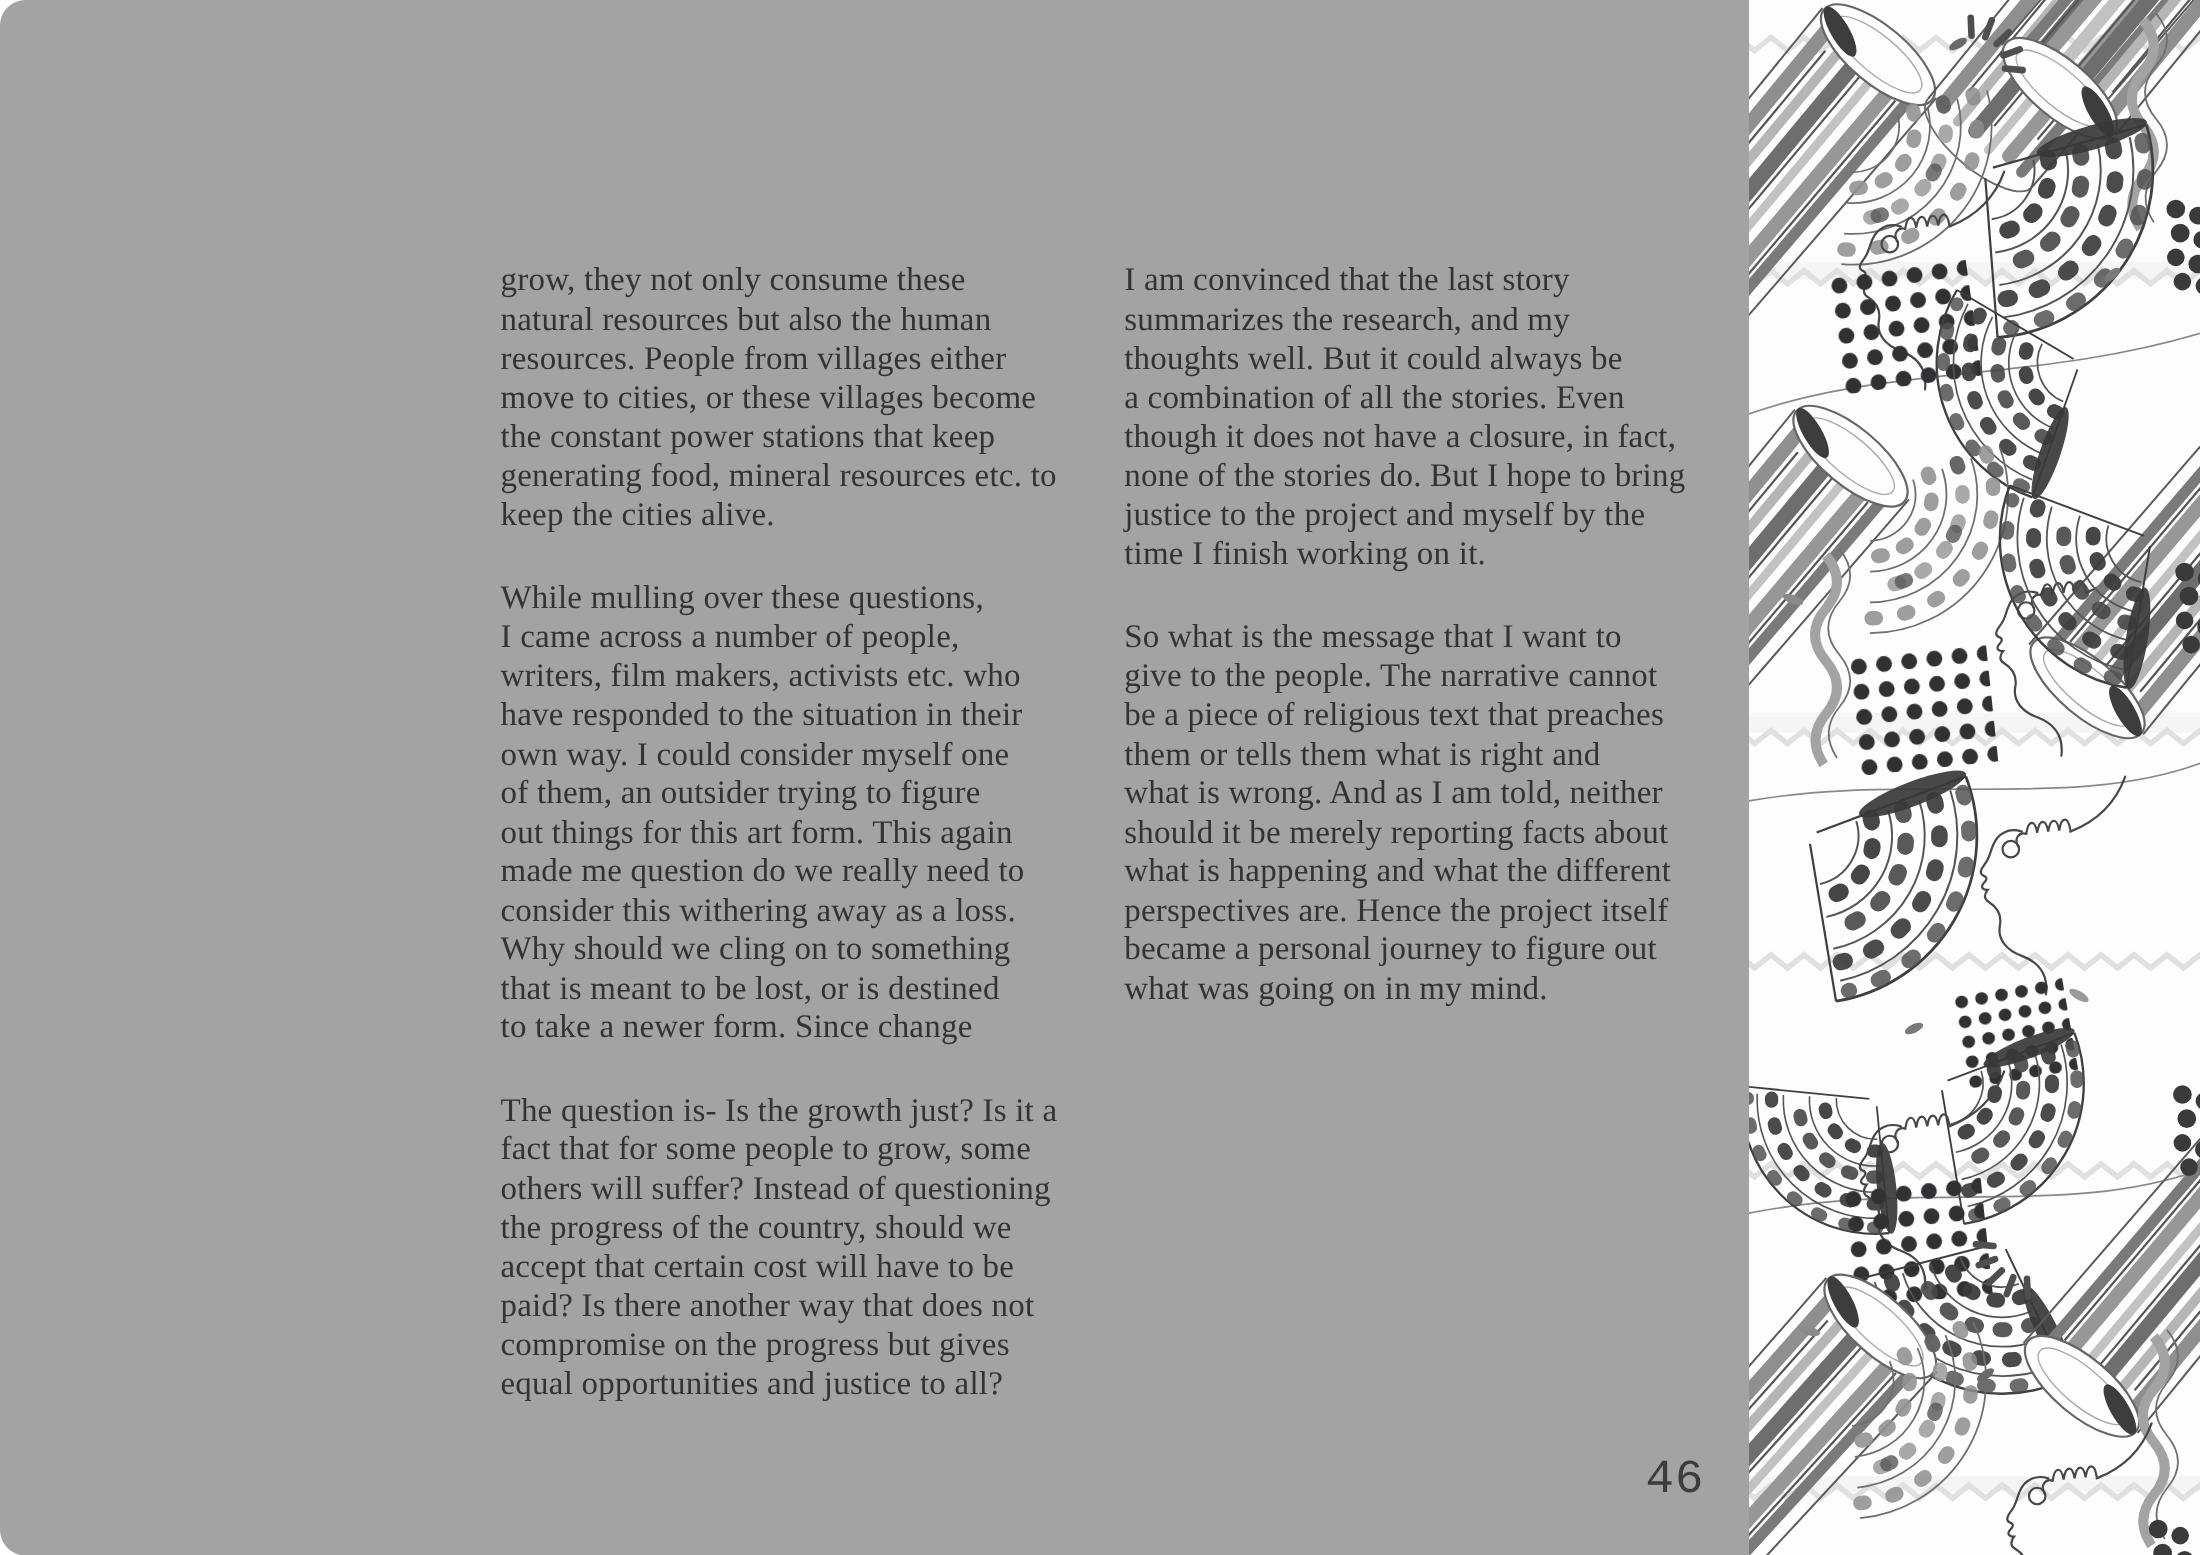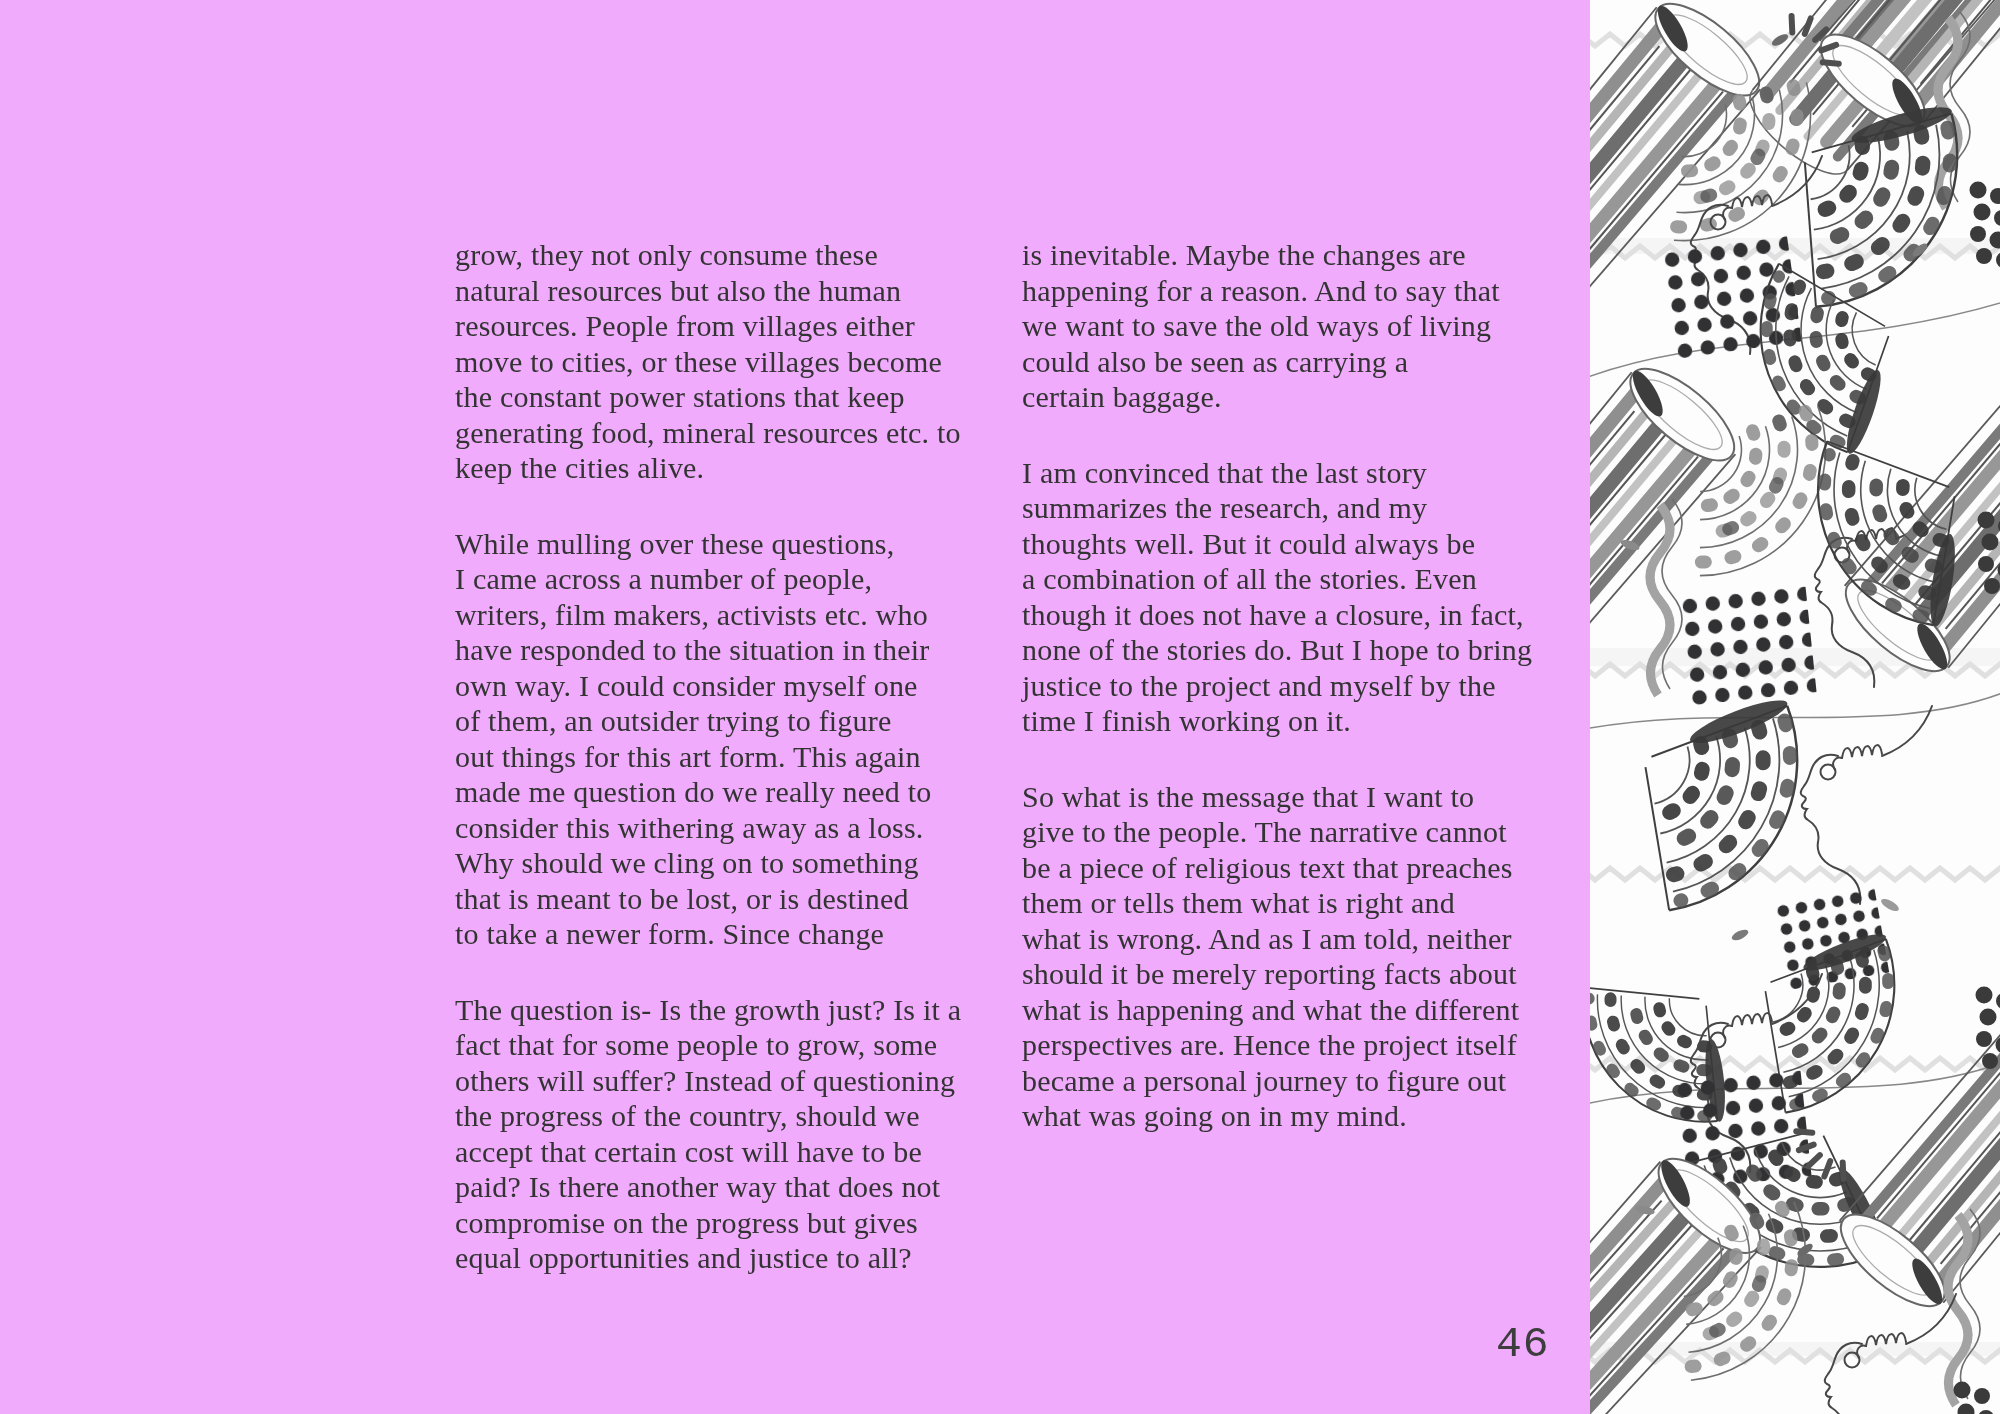--- a/index.html
+++ b/index.html
@@ -2,21 +2,21 @@
 <html><head>
 <meta charset="utf-8">
 <style>
   html,body{margin:0;padding:0;}
   body{
     width:2000px;height:1414px;position:relative;overflow:hidden;
     background:#ffffff;
     font-family:"Liberation Serif", serif;
     color:#333333;
   }
-  .page{position:absolute;inset:0;background:#f0abfc;}
+  .page{position:absolute;inset:0;background:#a3a3a3;border-radius:23px;}
   .col{
     position:absolute;top:237px;width:565px;
     font-size:30px;line-height:35.5px;letter-spacing:0.2px;
   }
   .col-left{left:455px;}
   .col-right{left:1022px;}
   .para{white-space:pre-line;margin:0 0 40px 0;}
   .page-number{
     position:absolute;left:1496px;top:1320px;
     font-family:Liberation Mono, monospace;
@@ -57,25 +57,20 @@
 fact that for some people to grow, some
 others will suffer? Instead of questioning
 the progress of the country, should we
 accept that certain cost will have to be
 paid? Is there another way that does not
 compromise on the progress but gives
 equal opportunities and justice to all?</p>
   </div>
 
   <div class="col col-right">
-    <p class="para">is inevitable. Maybe the changes are
-happening for a reason. And to say that
-we want to save the old ways of living
-could also be seen as carrying a
-certain baggage.</p>
     <p class="para">I am convinced that the last story
 summarizes the research, and my
 thoughts well. But it could always be
 a combination of all the stories. Even
 though it does not have a closure, in fact,
 none of the stories do. But I hope to bring
 justice to the project and myself by the
 time I finish working on it.</p>
     <p class="para">So what is the message that I want to
 give to the people. The narrative cannot

